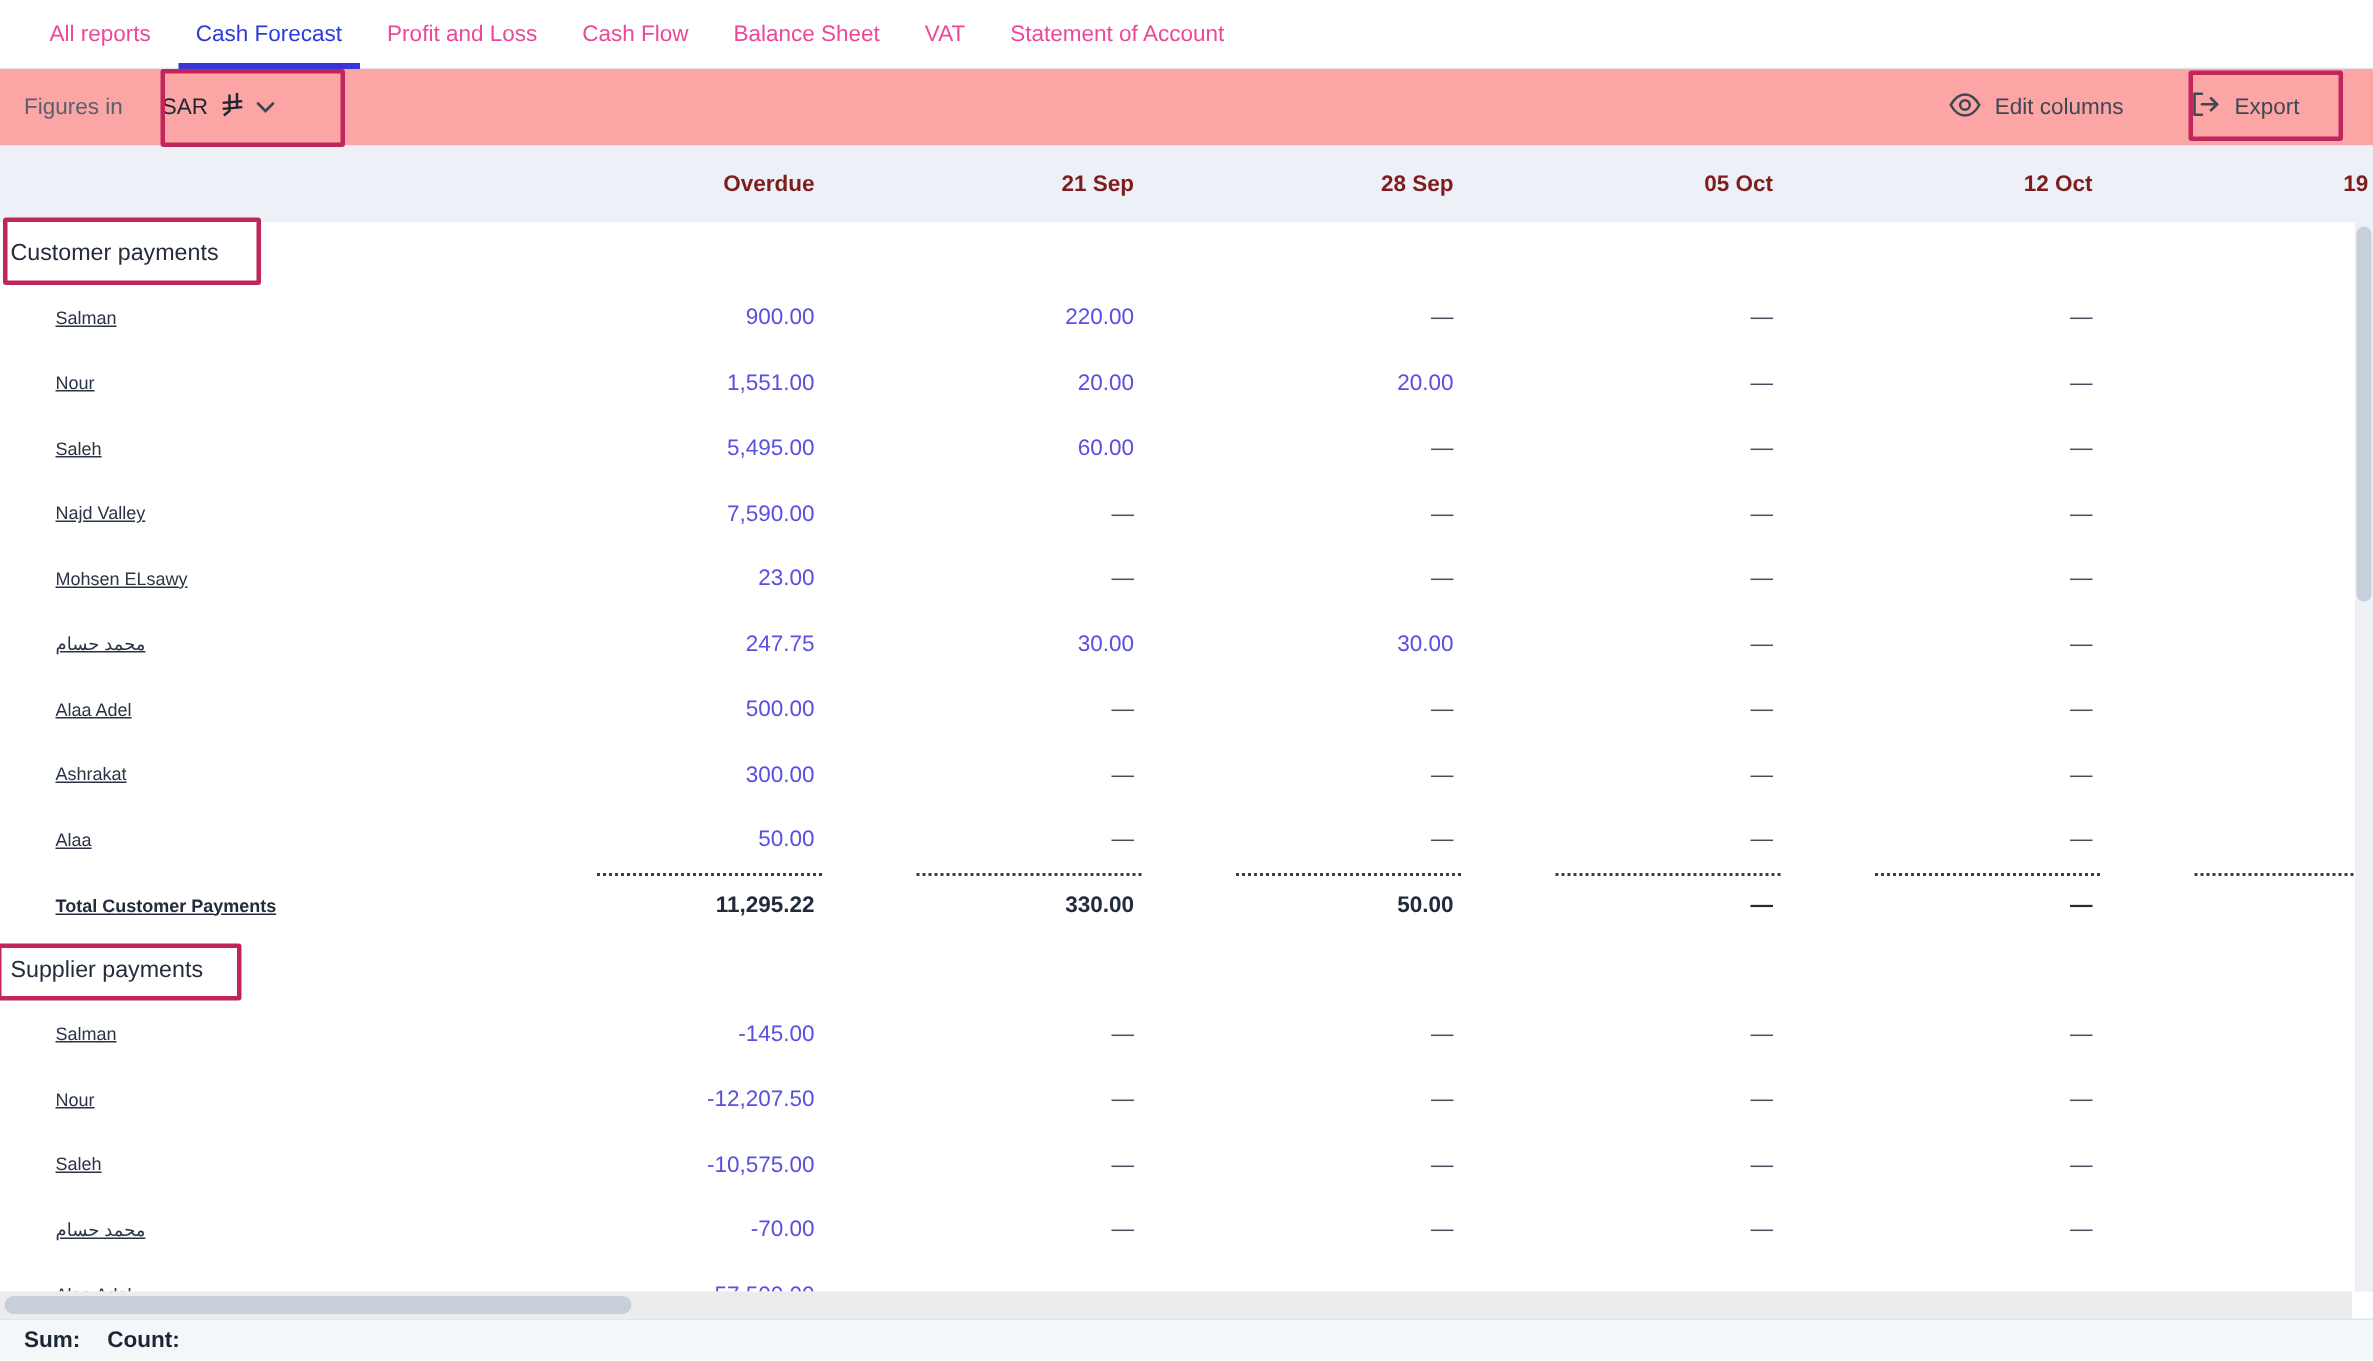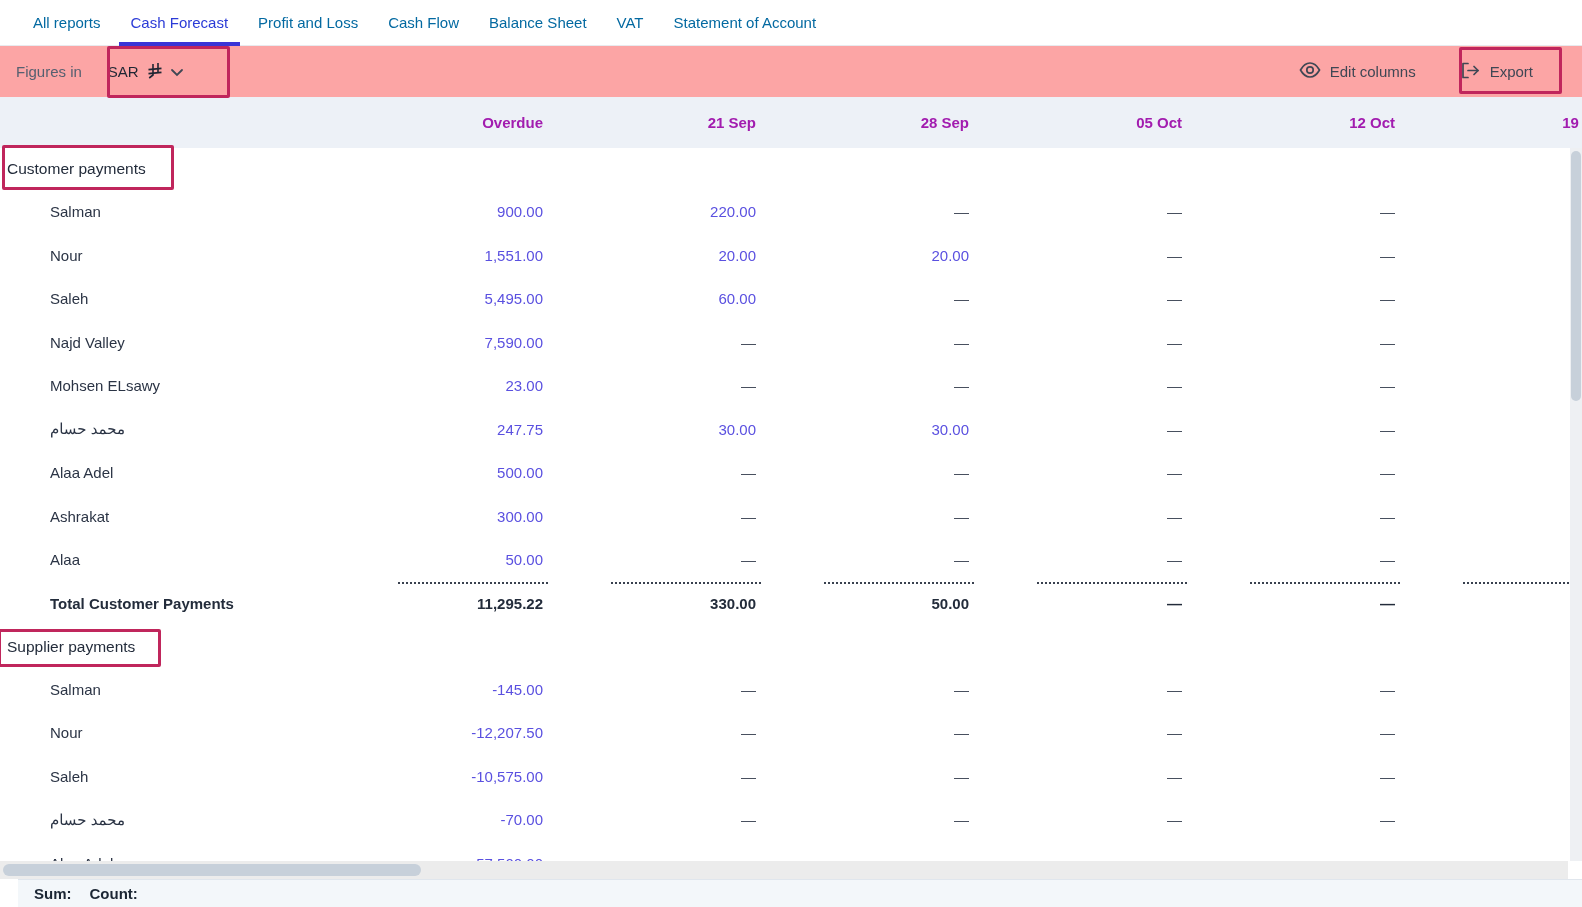--- a/index.html
+++ b/index.html
@@ -8,65 +8,65 @@
     position:relative; width:1582px; height:907px; overflow:hidden;
     font-family:"Liberation Sans", sans-serif; color:#2b3445; background:#fff;
   }
   
   .nav {
     height:46px; display:flex; align-items:center; gap:6px;
     padding-left:21px; border-bottom:1px solid #e8eaee; background:#fff;
   }
   .tab {
     position:relative; padding:0 12px; height:46px; display:flex; align-items:center;
-    font-size:15px; color:#0369a1; cursor:pointer; white-space:nowrap;
+    font-size:15px; color:#ec4899; cursor:pointer; white-space:nowrap;
   }
   .tab.active { color:#2b3bd7; }
   .tab.active::after {
     content:""; position:absolute; left:0; right:0; bottom:0; height:4px; background:#3a35d6;
   }
   
   .toolbar { height:51px; display:flex; align-items:center; padding:0 49px 0 16px; background:#fca5a5; }
   .figures-in { font-size:15px; color:#566070; }
   .currency-dd {
     display:flex; align-items:center; gap:8px; margin-left:22px;
     font-size:15px; color:#1f2633; cursor:pointer; padding:6px 4px;
   }
   .toolbar .spacer { flex:1; }
   .tool-btn { display:flex; align-items:center; gap:9px; font-size:15px; color:#3f4754; cursor:pointer; }
   .tool-btn + .tool-btn { margin-left:45px;gap:10px; }
   .icon-svg { display:block; }
   
   .grid-row { display:grid; grid-template-columns:330px repeat(6,213px); width:1608px; }
   .header-row { height:51px; background:#edf1f7; align-items:center; }
-  .header-cell { text-align:right; font-size:15px; font-weight:700; color:#a21caf; }
+  .header-cell { text-align:right; font-size:15px; font-weight:700; color:#7f1d1d; }
   .table-body { height:713px; overflow:hidden; }
   .section-row { height:42px; align-items:center; }
   .section-title { font-size:15.5px; font-weight:400; color:#232c3b; padding-left:7px; }
   .data-row { height:43.5px; align-items:center; }
-  .row-name { font-size:15px; color:#2b3445; padding-left:50px; }
+  .row-name { font-size:12px; color:#2b3445; padding-left:37px;text-decoration:underline; }
   .cell { text-align:right; font-size:15px; }
   .cell.num { color:#5a50e0; }
   .cell.dash { color:#48505f; }
   .total-row { height:44px; align-items:stretch; }
   .total-row .row-name { font-weight:700; color:#232c3b; display:flex; align-items:center; }
   .total-cell { position:relative; display:flex; align-items:center; justify-content:flex-end;
     font-size:15px; font-weight:700; color:#232c3b; }
   .total-cell::before {
     content:""; position:absolute; top:0; right:-5px; width:150px;
     border-top:2px dotted #39414f;
   }
   
   .hscroll { position:absolute; left:0; top:861px; width:1568px; height:18px; background:#ececec; }
   .hscroll .thumb { position:absolute; left:3px; top:3px; width:418px; height:12px; background:#c7d0da; border-radius:6px; }
   .vscroll { position:absolute; left:1570px; top:148px; width:12px; height:713px; background:#eef0f3; }
   .vscroll .thumb { position:absolute; left:1px; top:3px; width:10px; height:250px; background:#c7d0da; border-radius:6px; }
   
   .statusbar {
-    position:absolute; left:18px; right:0; top:879px; height:28px; background:#f3f7fa;
+    position:absolute; left:0; right:0; top:879px; height:28px; background:#f3f7fa;
     border-top:1px solid #e0e6ed; display:flex; align-items:center; gap:18px;
     padding-left:16px; font-size:15px; font-weight:600; color:#1b2634;
   }
   
   .anno { position:absolute; border:3px solid #c0265c; border-radius:2px; pointer-events:none; z-index:20; }
   .anno-sar      { left:107px;  top:46px;  width:123px; height:52px; }
   .anno-export   { left:1459px; top:47px;  width:103px; height:47px; }
   .anno-customer { left:2px;    top:145px; width:172px; height:45px; }
   .anno-supplier { left:-2px;   top:629px; width:163px; height:38px; }
 </style>

